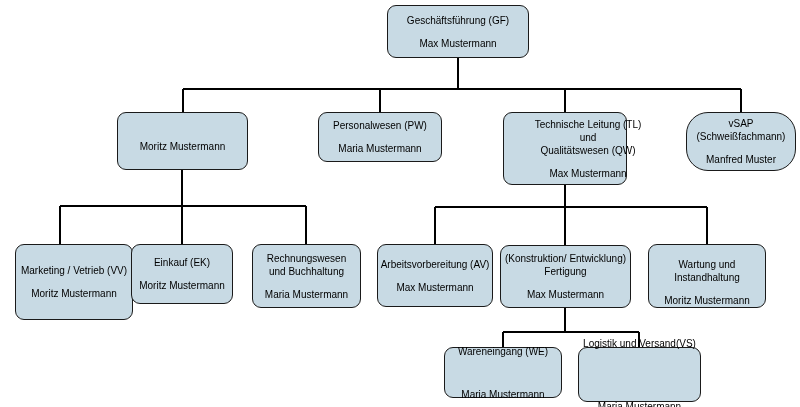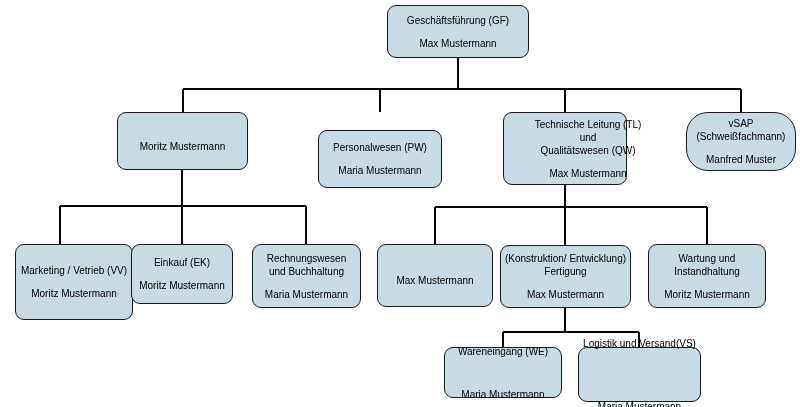--- a/index.html
+++ b/index.html
@@ -83,21 +83,21 @@
 
   <div class="org-box" style="left:387px; top:5px; width:142px; height:53px;align-items:center;">
     <span class="box-title">Geschäftsführung (GF)</span>
     <span class="box-name">Max Mustermann</span>
   </div>
 
   <div class="org-box" style="left:117px; top:112px; width:131px; height:58px;">
     <span class="box-name">Moritz Mustermann</span>
   </div>
 
-  <div class="org-box" style="left:318px; top:112px; width:124px; height:58px;margin-top:18px;">
+  <div class="org-box" style="left:318px; top:112px; width:124px; height:50px;">
     <span class="box-title">Personalwesen (PW)</span>
     <span class="box-name">Maria Mustermann</span>
   </div>
 
   <div class="org-box" style="left:503px; top:112px; width:124px; height:73px;padding-left:46px;">
     <span class="box-title">Technische Leitung (TL)
 und
 Qualitätswesen (QW)</span>
     <span class="box-name">Max Mustermann</span>
   </div>
@@ -118,30 +118,31 @@
     <span class="box-name">Moritz Mustermann</span>
   </div>
 
   <div class="org-box" style="left:252px; top:244px; width:109px; height:64px;">
     <span class="box-title">Rechnungswesen
 und Buchhaltung</span>
     <span class="box-name">Maria Mustermann</span>
   </div>
 
   <div class="org-box" style="left:377px; top:244px; width:116px; height:63px;">
+    <span class="box-title">Arbeitsvorbereitung (AV)</span>
     <span class="box-name">Max Mustermann</span>
   </div>
 
   <div class="org-box" style="left:500px; top:245px; width:131px; height:63px;">
     <span class="box-title">(Konstruktion/ Entwicklung)
 Fertigung</span>
     <span class="box-name">Max Mustermann</span>
   </div>
 
-  <div class="org-box" style="left:648px; top:244px; width:118px; height:64px;">
+  <div class="org-box" style="left:648px; top:244px; width:118px; height:64px;justify-content:flex-end;">
     <span class="box-title">Wartung und
 Instandhaltung</span>
     <span class="box-name">Moritz Mustermann</span>
   </div>
 
   <div class="org-box" style="left:444px; top:347px; width:118px; height:51px;gap:20px;">
     <span class="box-title">Wareneingang (WE)</span>
     <span class="box-name">Maria Mustermann</span>
   </div>
 

